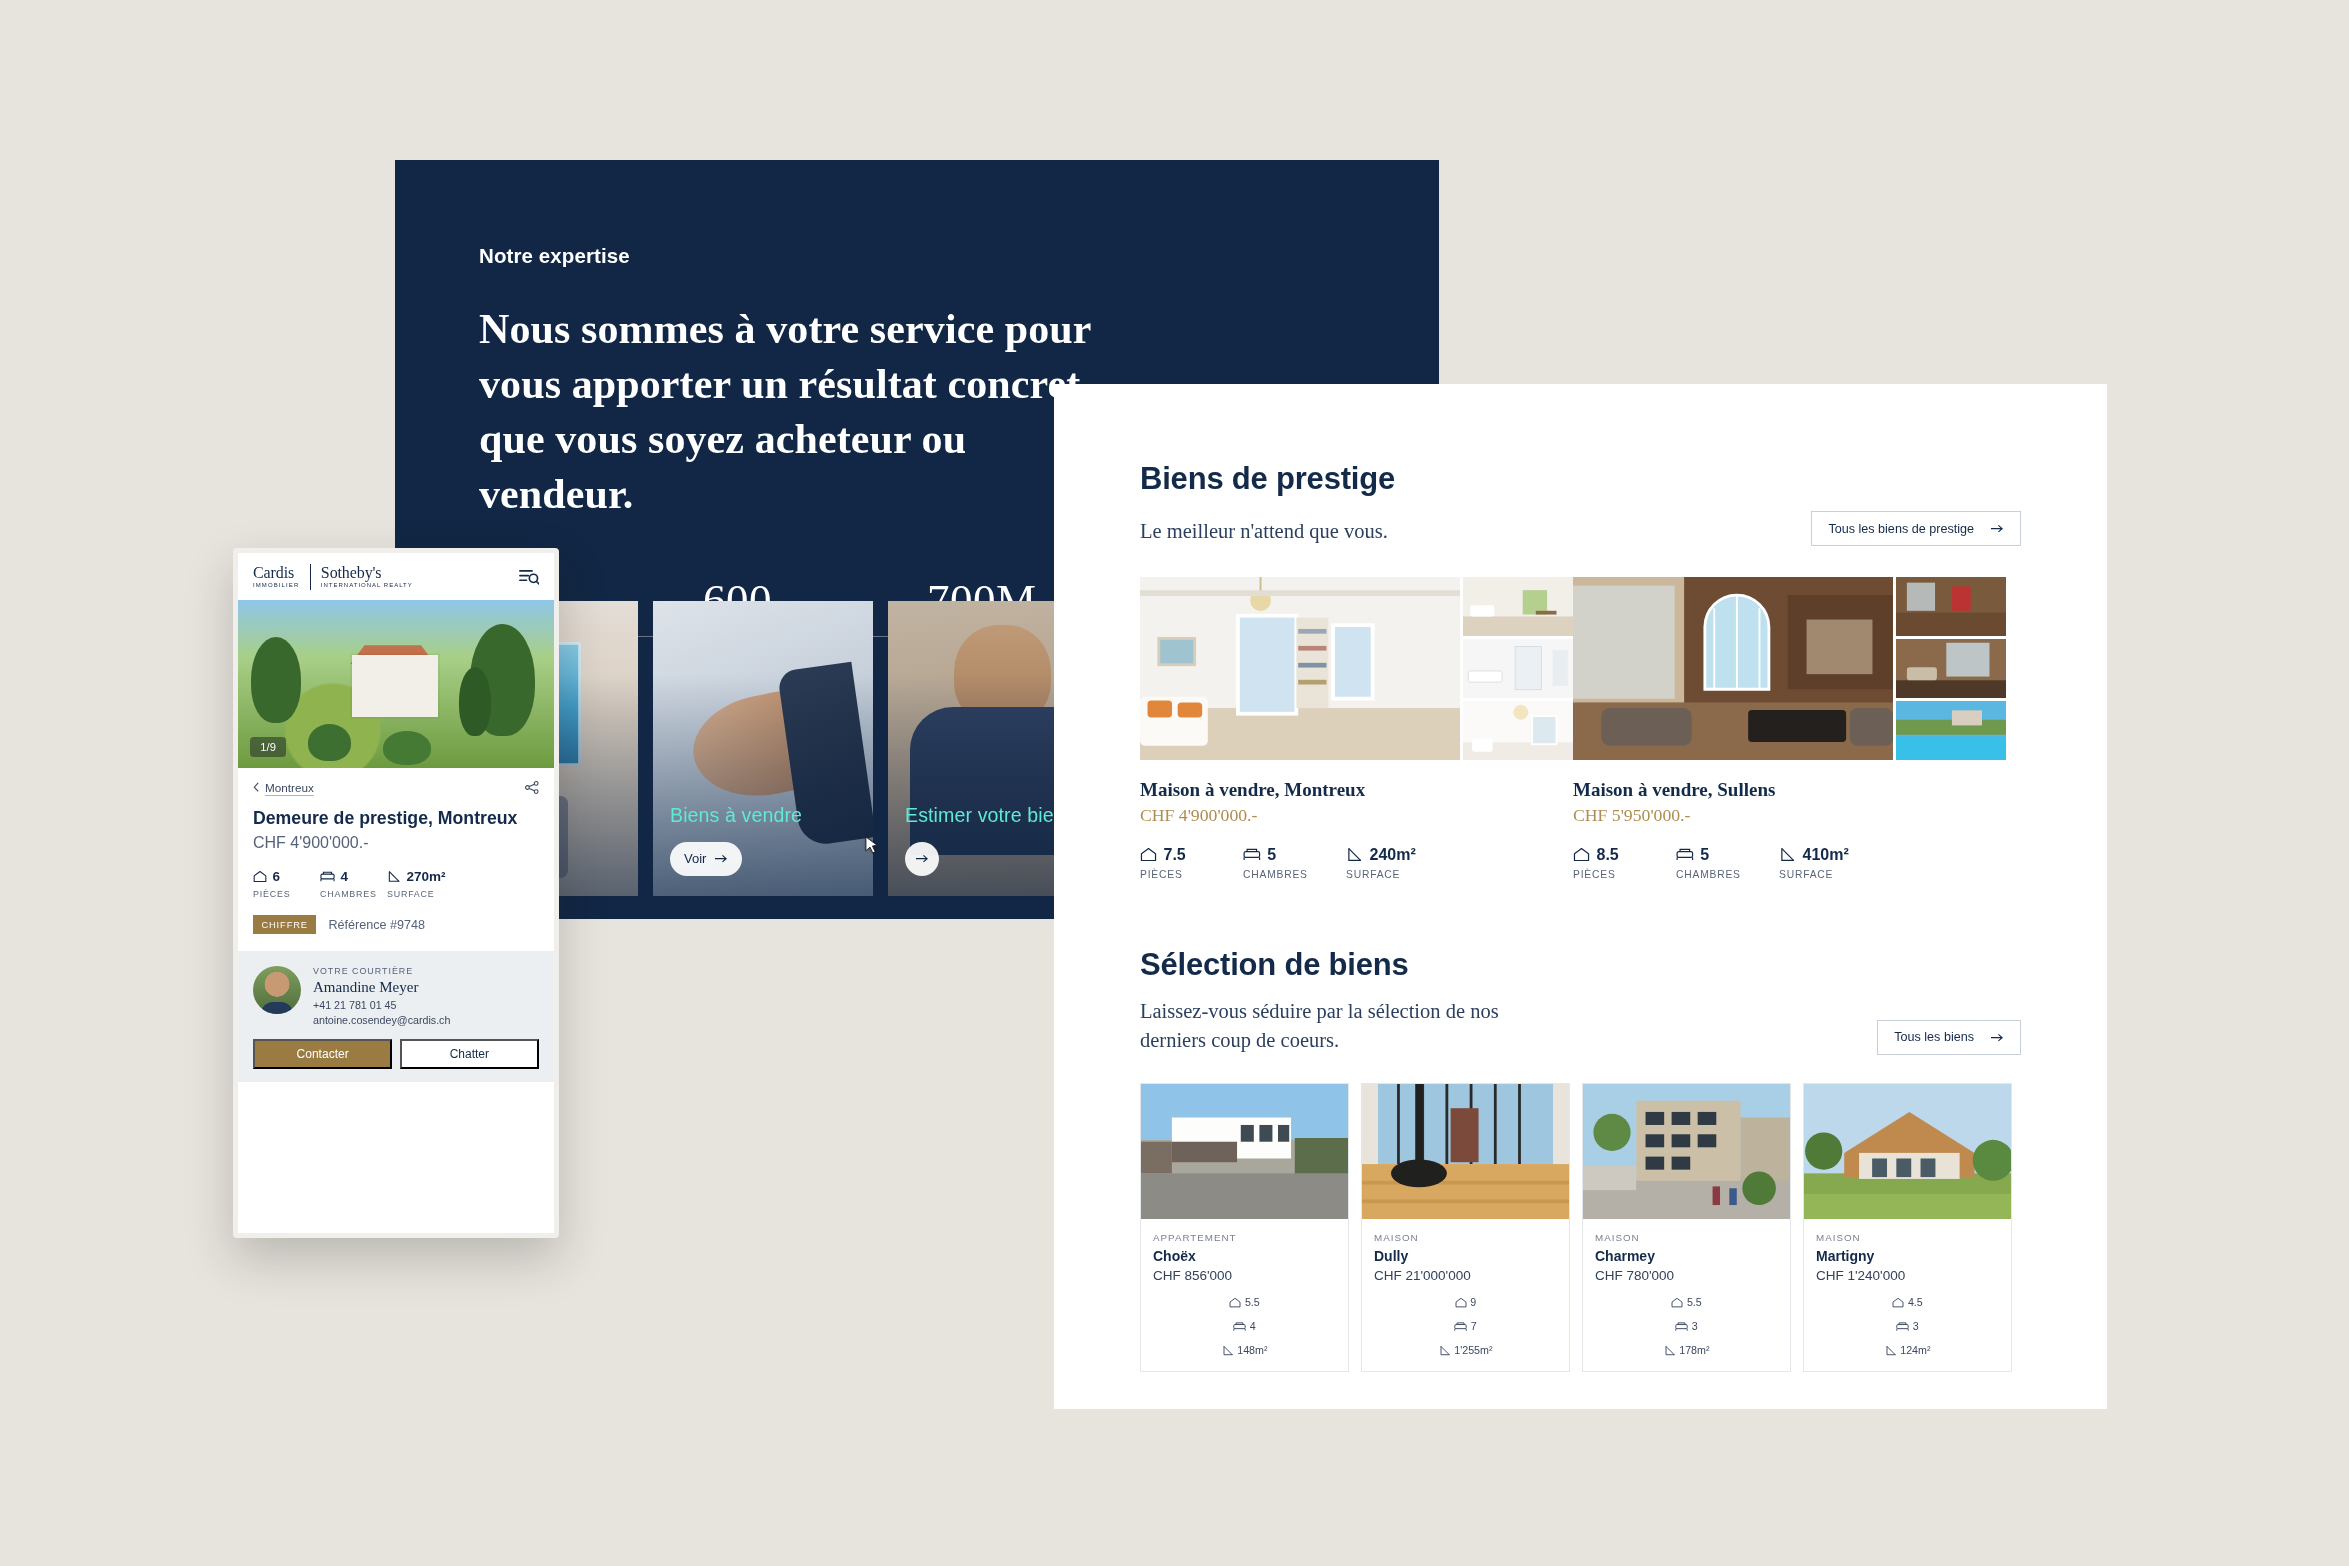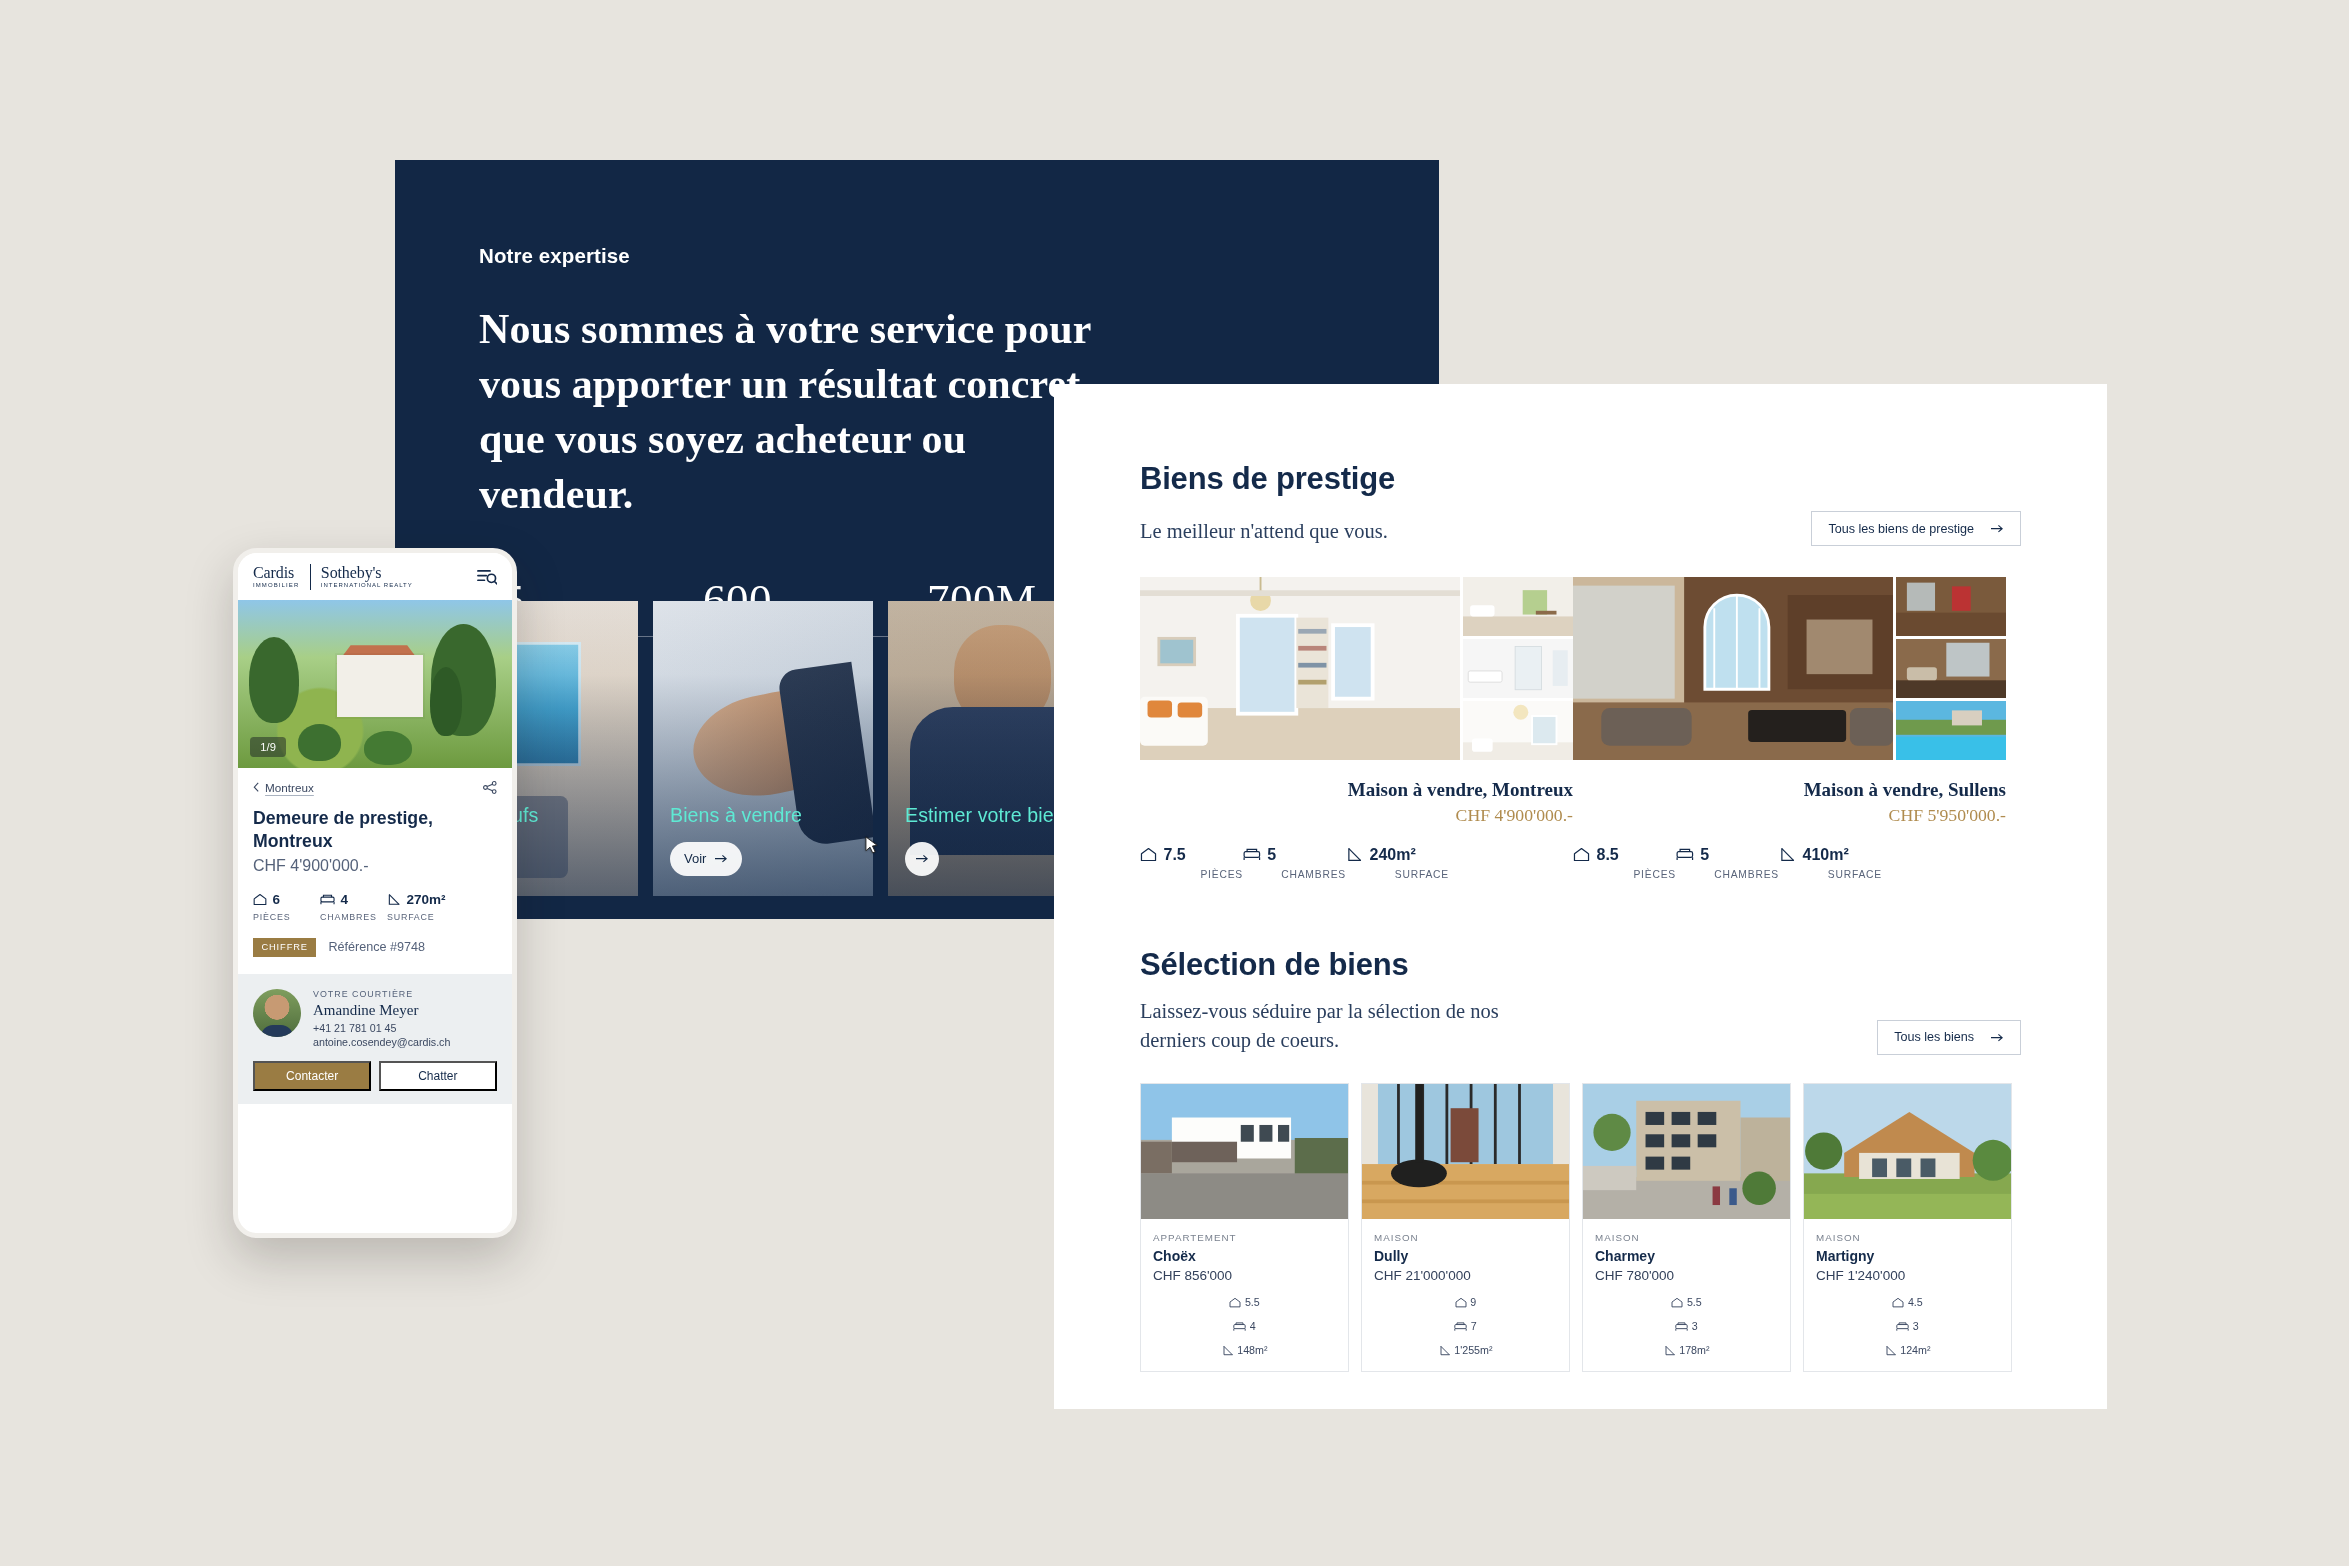--- a/index.html
+++ b/index.html
@@ -205,21 +205,20 @@
     align-items: center;
     gap: 17px;
     padding: 0 16px;
     white-space: nowrap;
   }
 
   
   .prestige-grid {
     display: flex;
     margin-top: 31px;
-    text-align: right;
   }
   .prestige-card { width: 433px; }
   .pc-media {
     display: flex;
     gap: 2.8px;
     height: 183px;
   }
   .pc-main { flex: 1; overflow: hidden; position: relative; }
   .pc-thumbs {
     width: 110px;
@@ -285,23 +284,23 @@
     color: #3b4861;
     font-size: 10.7px;
     flex-direction: column;
   }
   .sel-specs .s { display: flex; align-items: center; gap: 3.7px; }
 
   
   .phone {
     position: absolute;
     left: 233px; top: 548px;
-    width: 284px; height: 690px;
+    width: 326px; height: 690px;
     background: #ffffff;
-    border-radius: 24px;
+    border-radius: 4px;
     border: 5.6px solid #f1efeb;
     box-shadow: 0 20.5px 48px rgba(32,28,22,.22);
     z-index: 5;
     overflow: hidden;
   }
   .ph-header {
     height: 47px;
     display: flex;
     align-items: center;
     justify-content: space-between;

